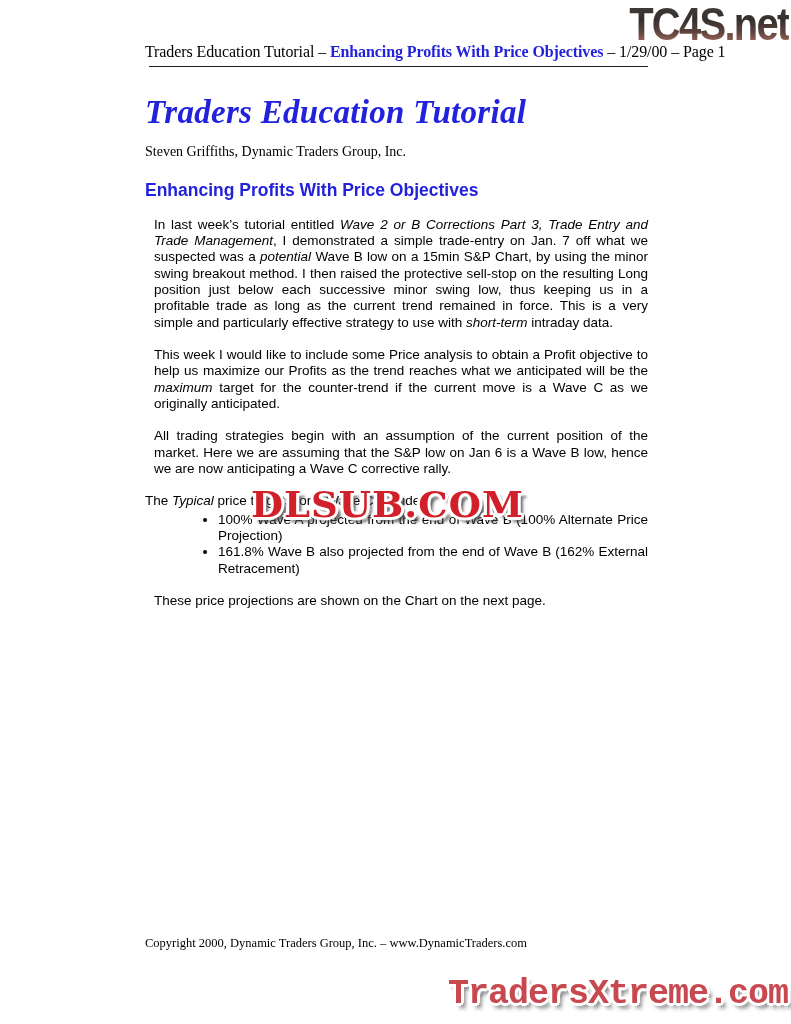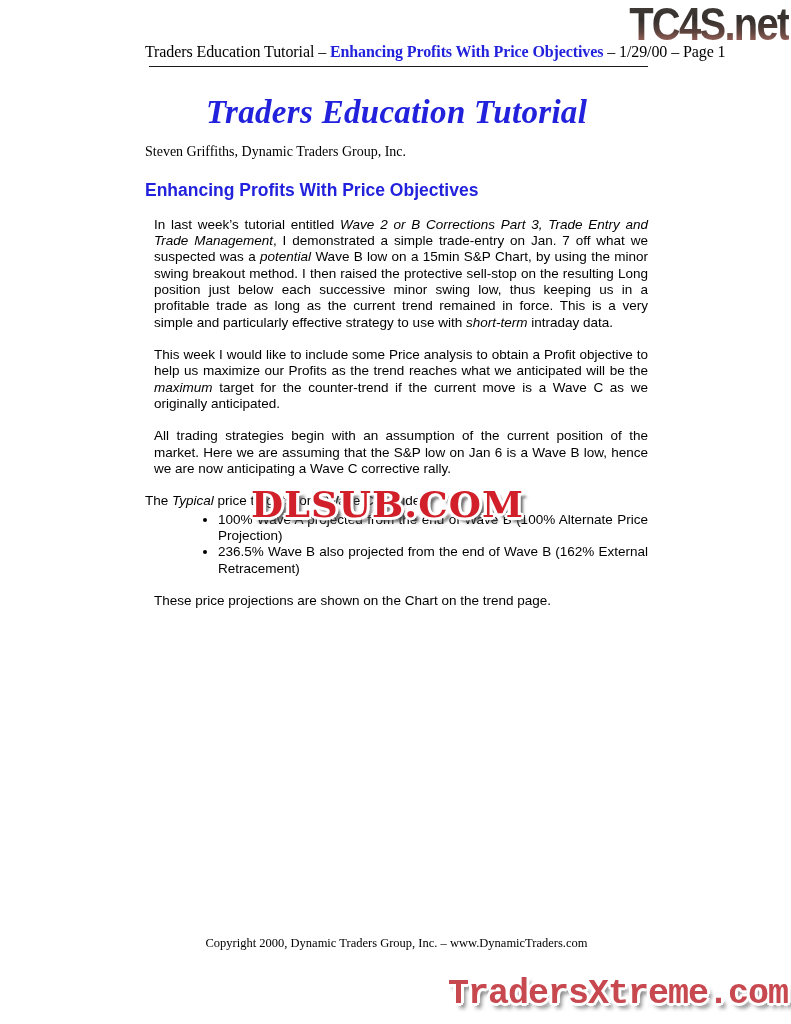--- a/index.html
+++ b/index.html
@@ -37,21 +37,20 @@
   }
   .doc-header-line .hl { font-weight: bold; color: var(--accent-blue, #2222dd); }
   .header-rule { border: none; border-top: 1.4px solid #1c1c1c; margin: 5px 0 0 4px; }
 
   .doc-title {
     margin: 29px 0 16px 0;
     font-family: "Liberation Serif", serif;
     font-weight: bold; font-style: italic;
     font-size: 33px; line-height: 0.98; letter-spacing: 0.3px;
     color: var(--accent-blue, #2222dd);
-    text-align: center;
   }
   .byline {
     margin-top: 14px;
     font-family: "Liberation Serif", serif;
     font-size: 14px;
   }
   .section-heading {
     margin: 21px 0 0 0;
     font-size: 17.5px; font-weight: bold; line-height: 1.1;
     color: var(--accent-blue, #2222dd);
@@ -61,21 +60,20 @@
     font-size: 13.5px; line-height: 16.35px;
     text-align: justify;
   }
   p.body-text { margin: 16px 0 0 9px; }
   p.list-intro { margin: 16px 0 0 0; }
   ul.bullets { margin: 2px 0 0 0; padding: 0 0 0 73px; }
   ul.bullets li { padding: 0; margin: 0; }
 
   .footer {
     position: absolute; top: 936px; left: 145px; width: 503px;
-    text-align: center;
     font-family: "Liberation Serif", serif;
     font-size: 12.5px;
   }
 
   
   .dlsub-watermark {
     position: absolute; left: 251px; top: 486px;
     font-family: "DejaVu Serif", serif;
     font-weight: bold; font-size: 37px; line-height: 1;
     letter-spacing: 1px;
@@ -120,25 +118,25 @@
 
     <p class="body-text"><span>In last week’s tutorial entitled </span><span class="it">Wave 2 or B Corrections Part 3, Trade Entry and Trade Management</span><span>, I demonstrated a simple trade-entry on Jan. 7 off what we suspected was a </span><span class="it">potential</span><span> Wave B low on a 15min S&amp;P Chart, by using the minor swing breakout method. I then raised the protective sell-stop on the resulting Long position just below each successive minor swing low, thus keeping us in a profitable trade as long as the current trend remained in force. This is a very simple and particularly effective strategy to use with </span><span class="it">short-term</span><span> intraday data.</span></p>
 
     <p class="body-text"><span>This week I would like to include some Price analysis to obtain a Profit objective to help us maximize our Profits as the trend reaches what we anticipated will be the </span><span class="it">maximum</span><span> target for the counter-trend if the current move is a Wave C as we originally anticipated.</span></p>
 
     <p class="body-text"><span>All trading strategies begin with an assumption of the current position of the market. Here we are assuming that the S&amp;P low on Jan 6 is a Wave B low, hence we are now anticipating a Wave C corrective rally.</span></p>
 
     <p class="body-text list-intro"><span>The </span><span class="it">Typical</span><span> price targets for a Wave C includes:</span></p>
     <ul class="bullets">
       <li>100% Wave A projected from the end of Wave B (100% Alternate Price Projection)</li>
-      <li>236.5% Wave B also projected from the end of Wave B (162% External Retracement)</li>
+      <li>161.8% Wave B also projected from the end of Wave B (162% External Retracement)</li>
     </ul>
 
 
-    <p class="body-text">These price projections are shown on the Chart on the trend page.</p>
+    <p class="body-text">These price projections are shown on the Chart on the next page.</p>
 
   </div>
 
   <div class="dlsub-watermark">DLSUB.COM</div>
 
   <div class="footer">Copyright 2000, Dynamic Traders Group, Inc. – www.DynamicTraders.com</div>
 
   <div class="txtreme-logo">TradersXtreme.com</div>
 
 </div>

